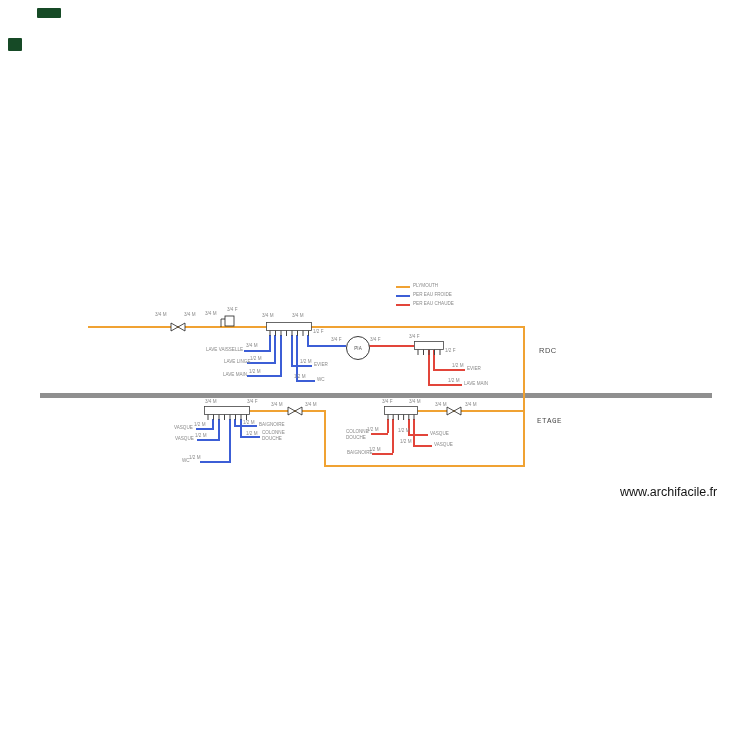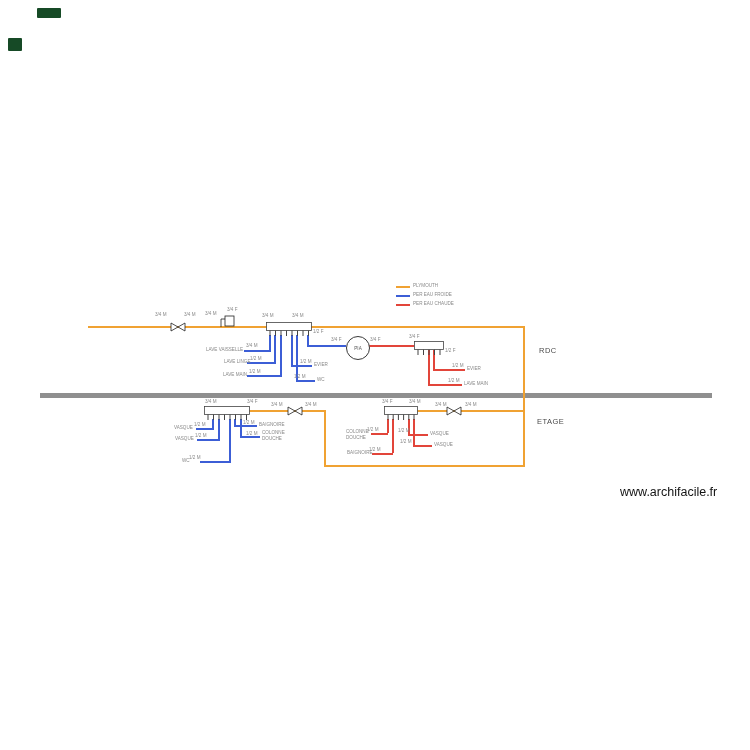--- a/index.html
+++ b/index.html
@@ -33,21 +33,21 @@
 
   <div class="sw sup" style="left:396px;top:286px;"></div>
   <span class="lbl" style="left:413px;top:283px;">PLYMOUTH</span>
   <div class="sw cold" style="left:396px;top:295px;"></div>
   <span class="lbl" style="left:413px;top:292px;">PER EAU FROIDE</span>
   <div class="sw hot" style="left:396px;top:304px;"></div>
   <span class="lbl" style="left:413px;top:301px;">PER EAU CHAUDE</span>
 
   <div class="divider" style="left:40px;top:393px;width:672px;"></div>
   <span class="floor" style="left:539px;top:346px;">RDC</span>
-  <span class="floor" style="left:537px;top:417px;">ETAGE</span>
+  <span class="floor" style="left:537px;top:417px;font-family:Liberation Mono, monospace;">ETAGE</span>
 
   <div class="h sup" style="left:88px;top:326px;width:437px;"></div>
   <div class="v sup" style="left:523px;top:326px;height:141px;"></div>
   <div class="h sup" style="left:324px;top:465px;width:201px;"></div>
   <div class="v sup" style="left:324px;top:410px;height:57px;"></div>
   <div class="h sup" style="left:248px;top:410px;width:78px;"></div>
   <div class="h sup" style="left:416px;top:410px;width:108px;"></div>
 
   <div class="v cold" style="left:269px;top:335px;height:15px;"></div>
   <div class="h cold" style="left:244px;top:350px;width:27px;"></div>

